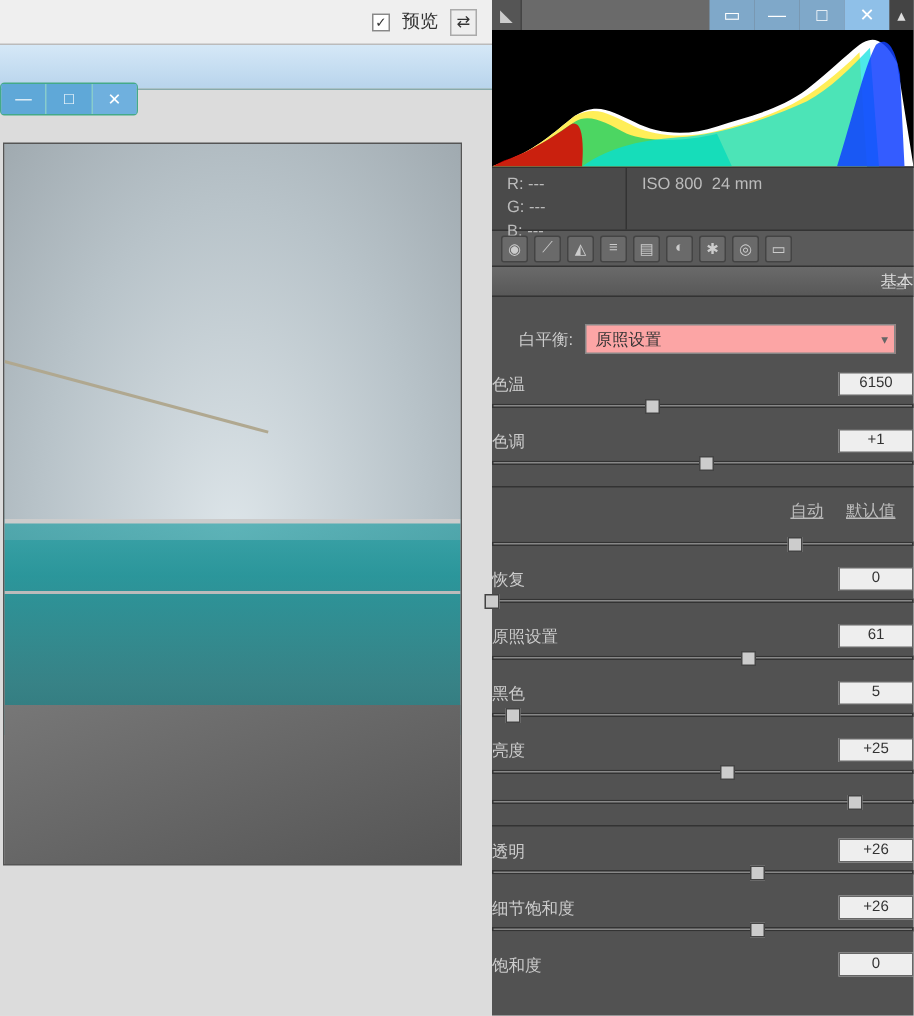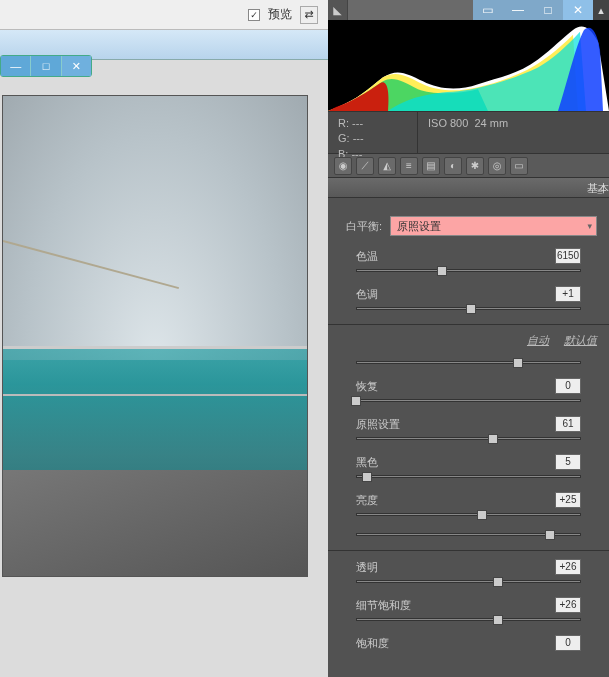--- a/index.html
+++ b/index.html
@@ -45,29 +45,29 @@
 
   .section-hdr { height:20px; background: linear-gradient(#6a6a6a,#585858); text-align:right; font-size:11px; line-height:20px; color:#ddd; border-bottom:1px solid #333; position:relative; }
   .section-hdr .menu { position:absolute; right:6px; top:4px; font-size:10px; color:#aaa; }
 
   .controls { padding: 8px 12px 4px 12px; }
   .row { display:flex; align-items:center; margin-bottom:4px;margin-top:10px; }
   .row .lbl { flex:0 0 50px; font-size:11px; color:#ccc; text-align:right; padding-right:8px;}
   .row .select { flex:1; height:20px; background:#fca5a5; border:1px solid #888; font-size:11px; color:#333; padding:0 6px; display:flex; align-items:center; position:relative;}
   .row .select .arr { position:absolute; right:4px; color:#666; font-size:9px;}
 
-  .slider-group { padding: 4px 28px; }
+  .slider-group { padding: 4px 0; }
   .sg-head { display:flex; justify-content:space-between; align-items:center; margin-bottom:2px; }
   .sg-head .name { font-size:11px; color:#ccc; }
-  .sg-head .val { width:26px; height:16px; background:#eee; border:1px solid #666; color:#333; font-size:10px; text-align:center; line-height:14px;}
+  .sg-head .val { width:50px; height:16px; background:#eee; border:1px solid #666; color:#333; font-size:10px; text-align:center; line-height:14px;}
   .sg-track { height:10px; position:relative; margin-bottom:2px;}
   .sg-track .bar { position:absolute; top:3px; left:0; right:0; height:3px; background:#888; border:1px solid #333;}
   .sg-track .thumb { position:absolute; top:0; width:10px; height:10px; background:#ccc; border:1px solid #444; transform:translateX(-5px); }
 
-  .links { text-align:right; padding:4px 12px 6px; font-size:11px;font-style:italic; }
+  .links { text-align:right; padding:4px 12px 6px; font-size:11px; }
   .links span { color:#bbb; text-decoration:underline; margin-left:12px; cursor:pointer; }
 
   .sep { height:1px; background:#333; margin:4px 0; }
 </style>
 </head>
 <body>
 
 <div class="left-pane">
   <div class="left-top">
     <span class="chk">✓</span>

